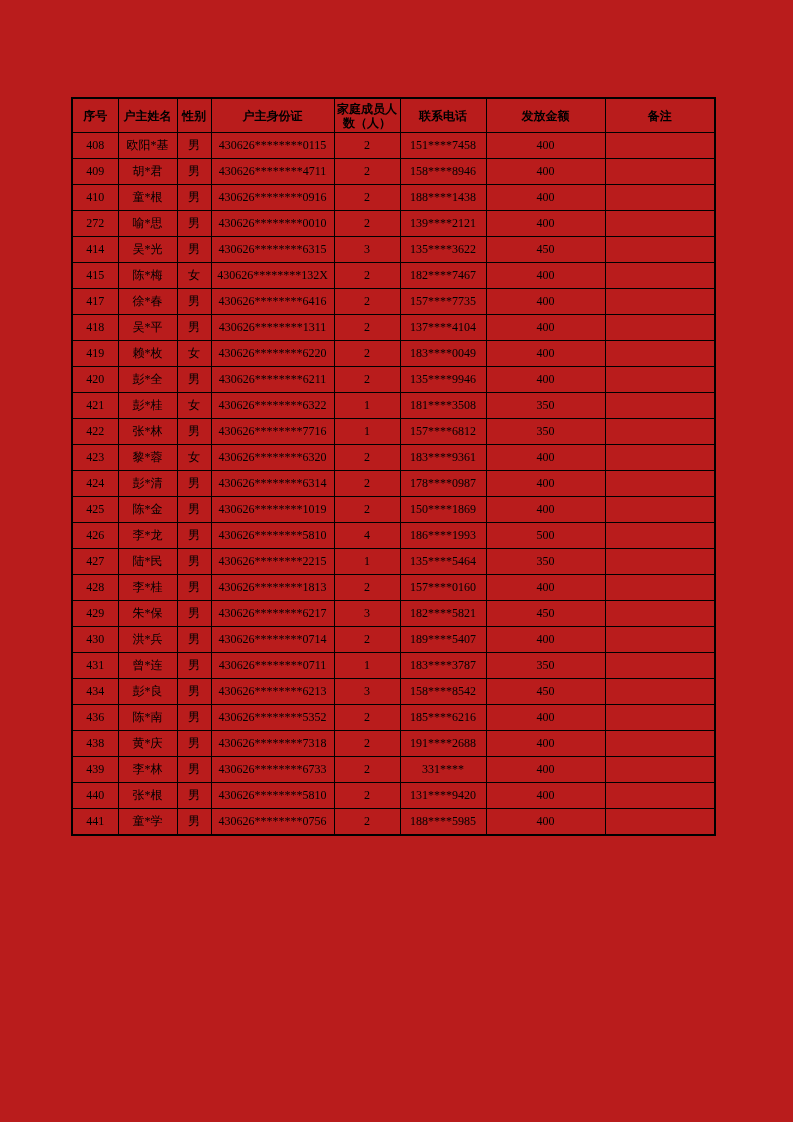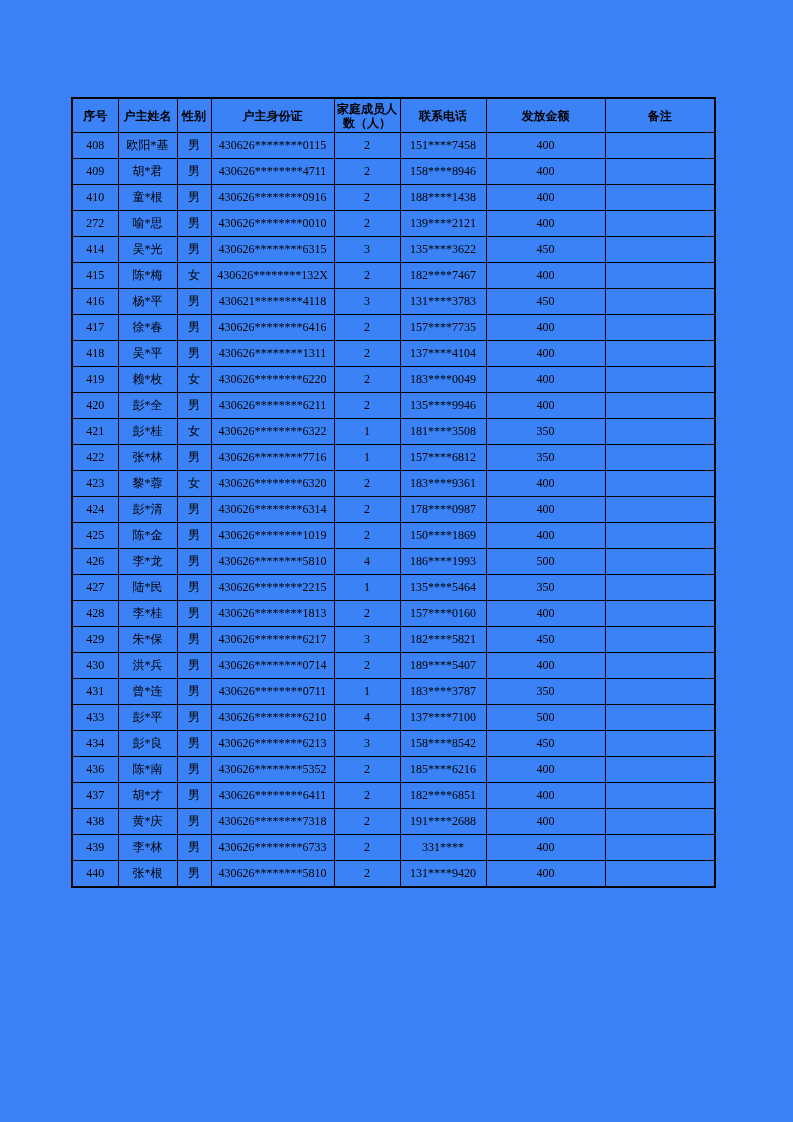--- a/index.html
+++ b/index.html
@@ -4,21 +4,21 @@
 <style>
   html, body {
     margin: 0;
     padding: 0;
     background: #ffffff;
   }
   .page {
     position: relative;
     width: 793px;
     height: 1122px;
-    background: #3b82f6;
+    background: #b91c1c;
     overflow: hidden;
     font-family: "Liberation Serif", "DejaVu Serif", serif;
     color: #000000;
   }
   table.roster {
     position: absolute;
     left: 71px;
     top: 97px;
     width: 643px;
     border-collapse: collapse;
@@ -130,30 +130,20 @@
           <td>415</td>
           <td>陈*梅</td>
           <td>女</td>
           <td>430626********132X</td>
           <td>2</td>
           <td>182****7467</td>
           <td>400</td>
           <td></td>
         </tr>
         <tr>
-          <td>416</td>
-          <td>杨*平</td>
-          <td>男</td>
-          <td>430621********4118</td>
-          <td>3</td>
-          <td>131****3783</td>
-          <td>450</td>
-          <td></td>
-        </tr>
-        <tr>
           <td>417</td>
           <td>徐*春</td>
           <td>男</td>
           <td>430626********6416</td>
           <td>2</td>
           <td>157****7735</td>
           <td>400</td>
           <td></td>
         </tr>
         <tr>
@@ -290,60 +280,40 @@
           <td>431</td>
           <td>曾*连</td>
           <td>男</td>
           <td>430626********0711</td>
           <td>1</td>
           <td>183****3787</td>
           <td>350</td>
           <td></td>
         </tr>
         <tr>
-          <td>433</td>
-          <td>彭*平</td>
-          <td>男</td>
-          <td>430626********6210</td>
-          <td>4</td>
-          <td>137****7100</td>
-          <td>500</td>
-          <td></td>
-        </tr>
-        <tr>
           <td>434</td>
           <td>彭*良</td>
           <td>男</td>
           <td>430626********6213</td>
           <td>3</td>
           <td>158****8542</td>
           <td>450</td>
           <td></td>
         </tr>
         <tr>
           <td>436</td>
           <td>陈*南</td>
           <td>男</td>
           <td>430626********5352</td>
           <td>2</td>
           <td>185****6216</td>
           <td>400</td>
           <td></td>
         </tr>
         <tr>
-          <td>437</td>
-          <td>胡*才</td>
-          <td>男</td>
-          <td>430626********6411</td>
-          <td>2</td>
-          <td>182****6851</td>
-          <td>400</td>
-          <td></td>
-        </tr>
-        <tr>
           <td>438</td>
           <td>黄*庆</td>
           <td>男</td>
           <td>430626********7318</td>
           <td>2</td>
           <td>191****2688</td>
           <td>400</td>
           <td></td>
         </tr>
         <tr>
@@ -356,18 +326,28 @@
           <td>400</td>
           <td></td>
         </tr>
         <tr>
           <td>440</td>
           <td>张*根</td>
           <td>男</td>
           <td>430626********5810</td>
           <td>2</td>
           <td>131****9420</td>
+          <td>400</td>
+          <td></td>
+        </tr>
+        <tr>
+          <td>441</td>
+          <td>童*学</td>
+          <td>男</td>
+          <td>430626********0756</td>
+          <td>2</td>
+          <td>188****5985</td>
           <td>400</td>
           <td></td>
         </tr>
       </tbody>
   </table>
 </div>
 
 </body></html>

